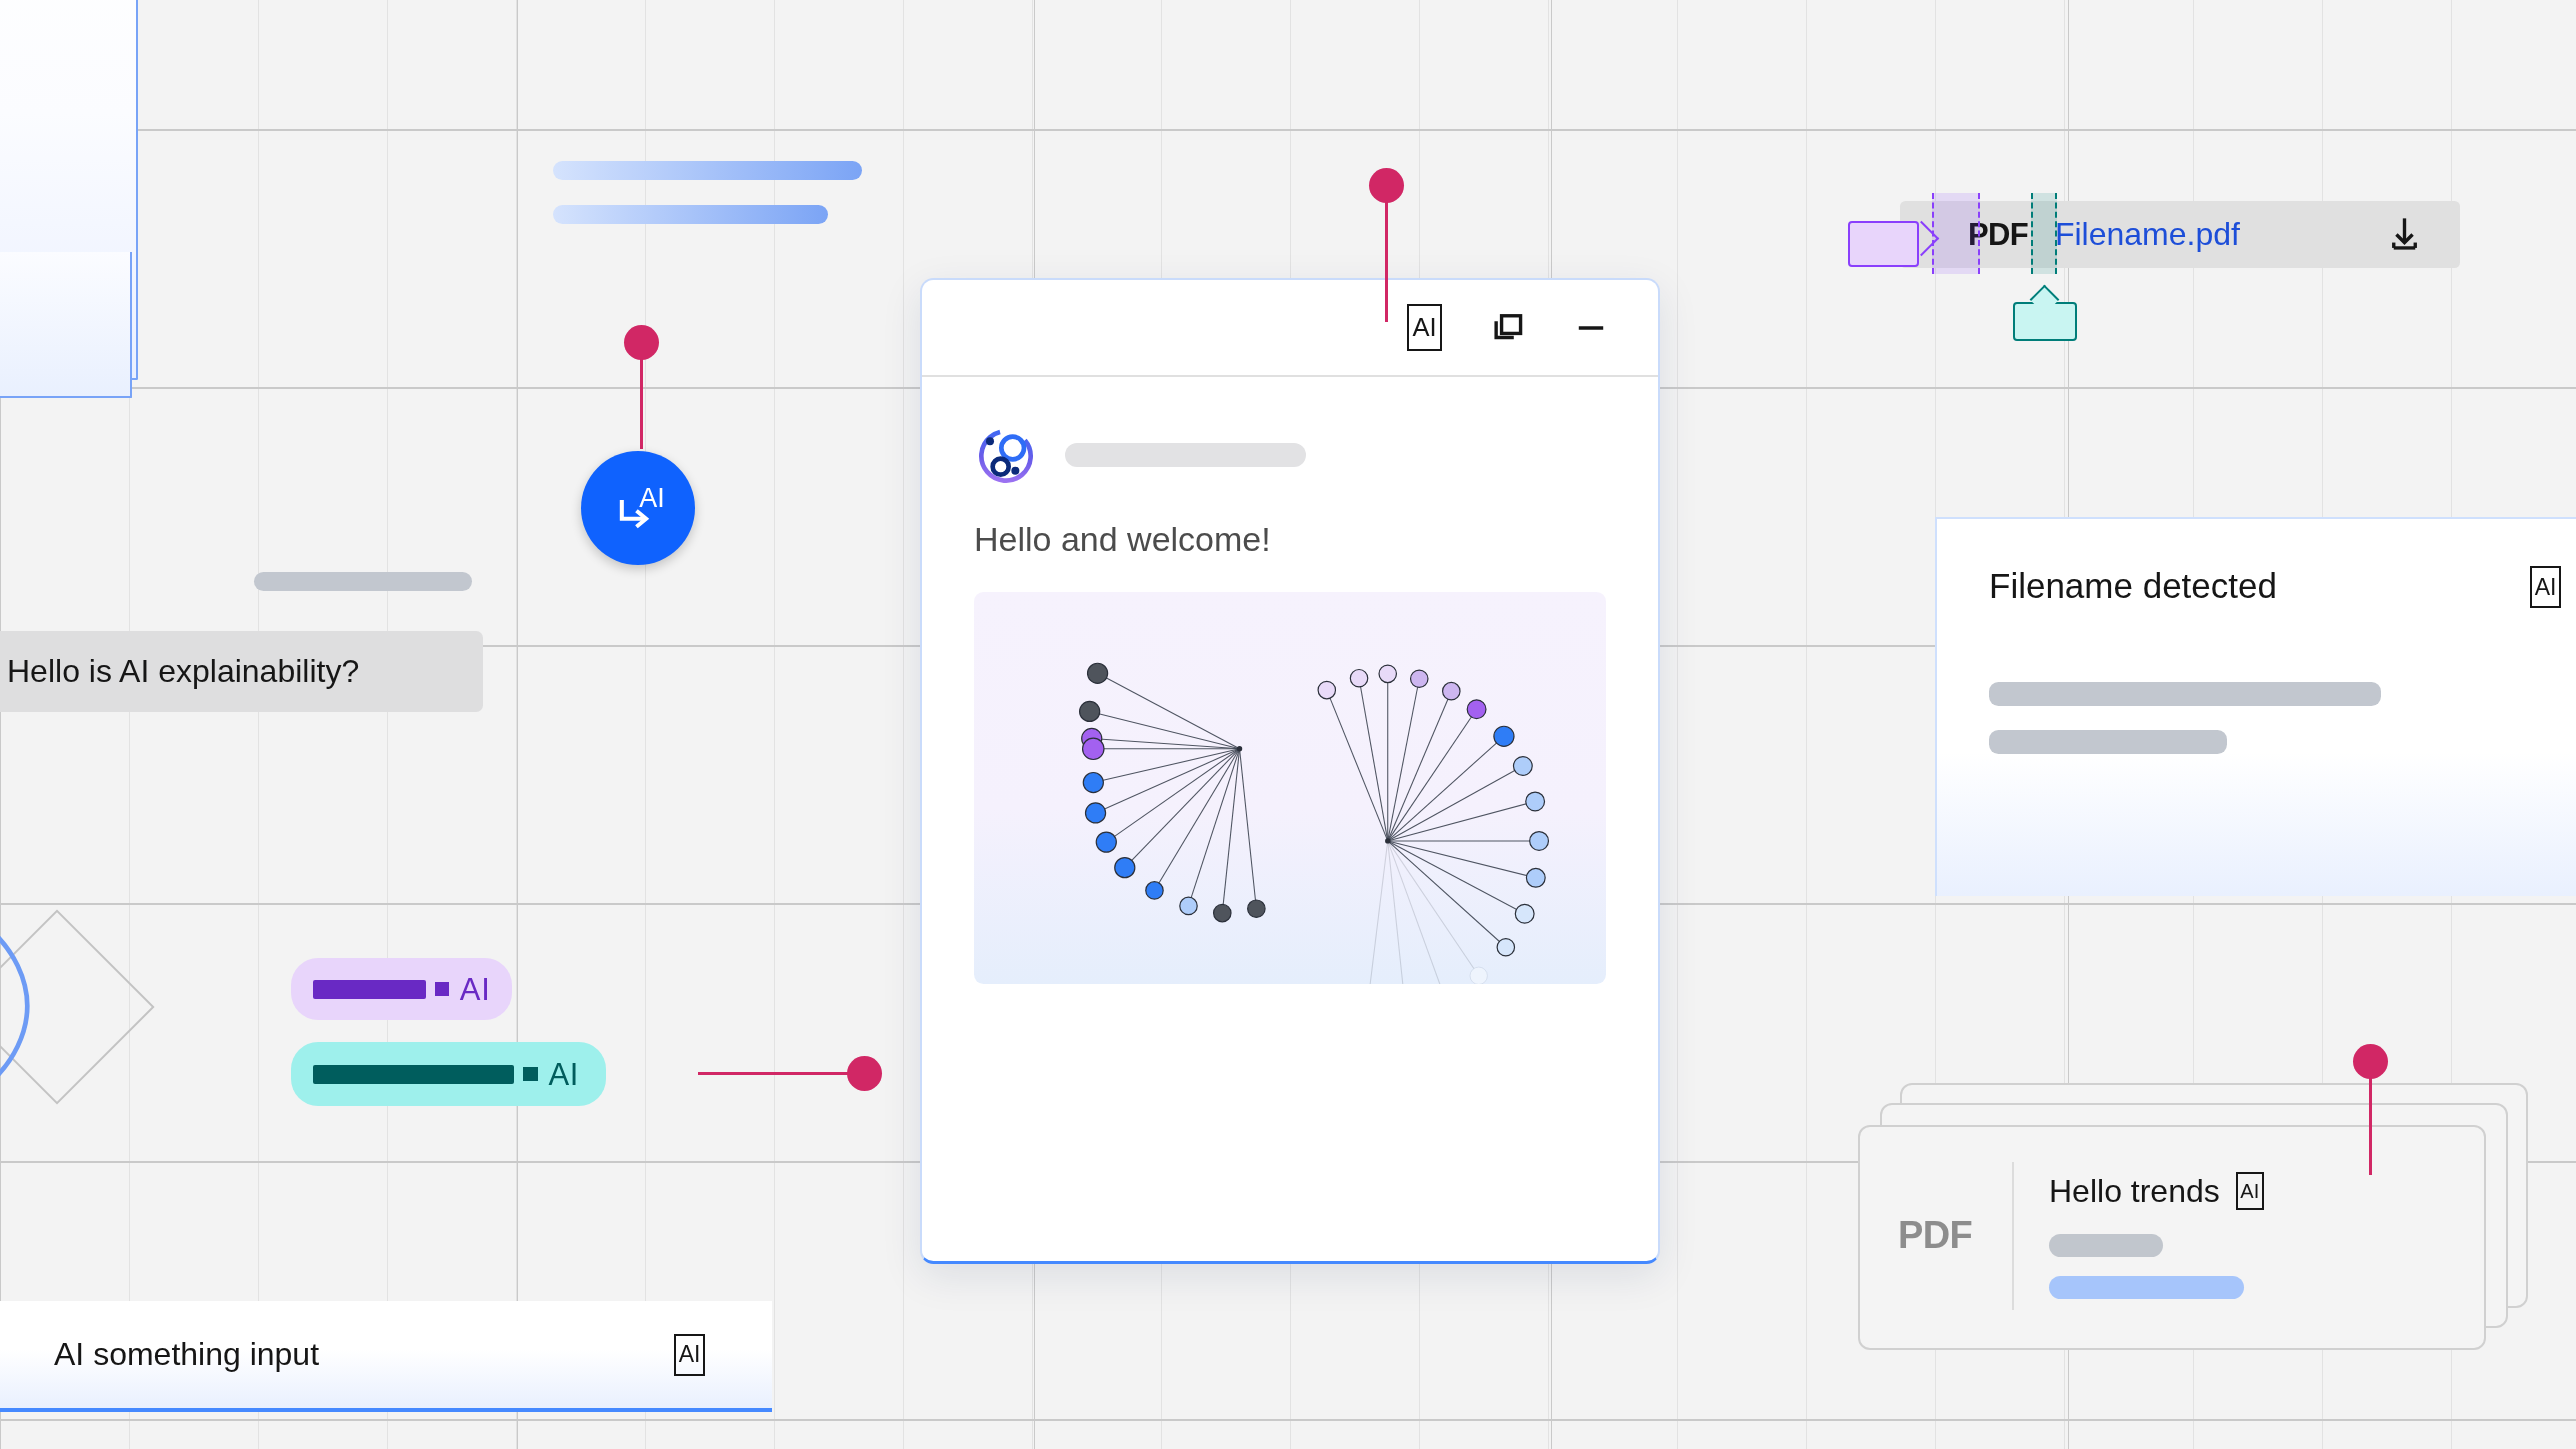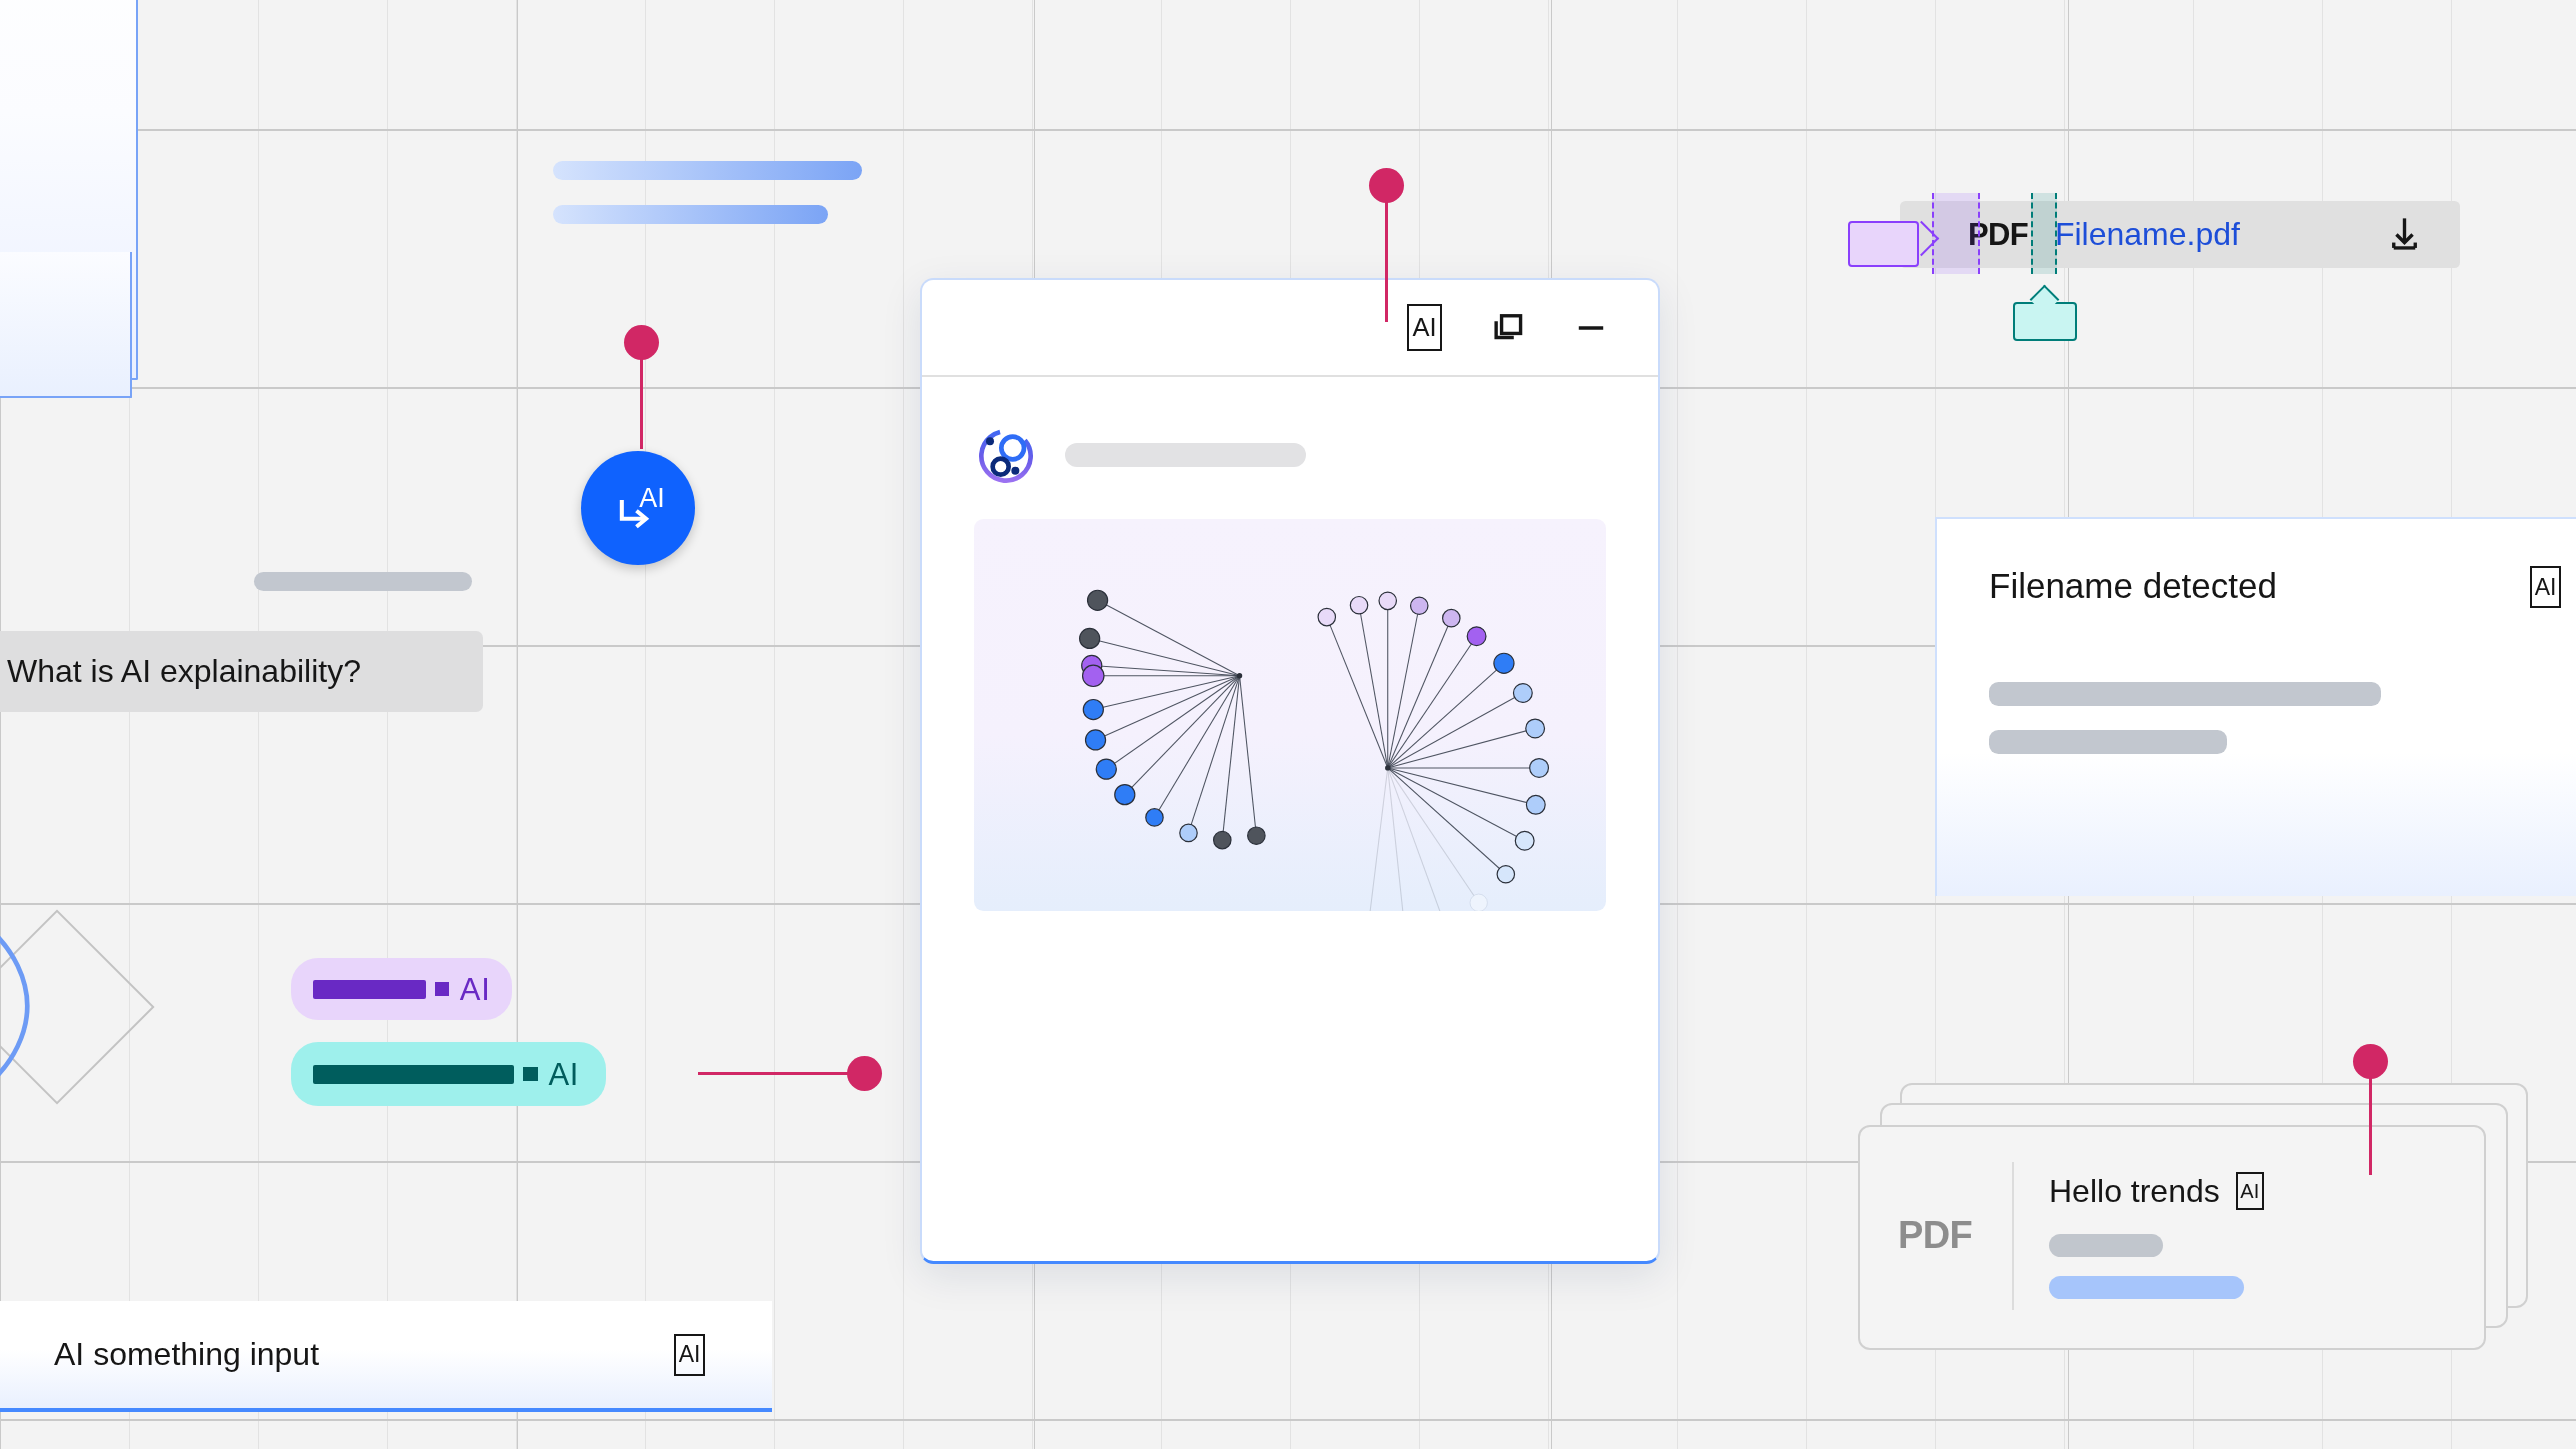--- a/index.html
+++ b/index.html
@@ -225,21 +225,21 @@
 
   <div class="ai-launcher">
     <svg width="62" height="62" viewBox="0 0 92 92" fill="none">
       <text x="48" y="44" font-family="Liberation Sans, sans-serif" font-size="40" fill="#ffffff">AI</text>
       <path d="M22 34 V62 H54" stroke="#ffffff" stroke-width="6" fill="none"></path>
       <path d="M46 52 L58 62 L46 72" stroke="#ffffff" stroke-width="6" fill="none" stroke-linecap="square"></path>
     </svg>
   </div>
 
   <div class="chat-q">
-    <span>What is AI explainability?</span>
+    <span>Hello is AI explainability?</span>
   </div>
 
   <div class="ai-tag tag-purple" style="left:291px;top:958px;width:221px;height:62px;">
     <div class="tbar" style="width:119px;background:#6929c4;"></div>
     <div class="tsq" style="background:#6929c4;"></div>
     <div class="tai" style="color:#6929c4;">AI</div>
   </div>
   <div class="ai-tag tag-teal" style="left:291px;top:1042px;width:315px;height:64px;">
     <div class="tbar" style="width:201px;background:#005d5d;"></div>
     <div class="tsq" style="background:#005d5d;"></div>
@@ -282,20 +282,21 @@
           <circle cx="48" cy="48" r="37" stroke="url(#avg)" stroke-width="7" fill="none" stroke-dasharray="190 60" transform="rotate(-40 48 48)"></circle>
           <circle cx="58" cy="36" r="17" stroke="#2f6df6" stroke-width="7" fill="none"></circle>
           <circle cx="40" cy="64" r="12" stroke="#0b2a7a" stroke-width="7" fill="none"></circle>
           <circle cx="24" cy="26" r="6" fill="#0b2a7a"></circle>
           <circle cx="62" cy="70" r="6" fill="#0b2a7a"></circle>
         </svg>
         <div class="msg-skel"></div>
       </div>
 
       <div class="welcome">
+        <div>Hello and welcome!</div>
       </div>
 
       <div class="viz">
         <svg id="viz-svg" width="100%" height="100%" viewBox="0 0 941 585" preserveAspectRatio="xMidYMid meet">
             <g>
               <line x1="395.21999999999997" y1="234" x2="183.3523103555362" y2="121.3479511517115" stroke="#3d4451" stroke-width="1.6" opacity="0.9"></line>
               <line x1="395.21999999999997" y1="234" x2="171.52317178570038" y2="178.2261165789746" stroke="#3d4451" stroke-width="1.6" opacity="0.9"></line>
               <line x1="395.21999999999997" y1="234" x2="174.62367374579375" y2="218.5744021785928" stroke="#3d4451" stroke-width="1.6" opacity="0.9"></line>
               <line x1="395.21999999999997" y1="234" x2="176.90799999999996" y2="233.99999999999997" stroke="#3d4451" stroke-width="1.6" opacity="0.9"></line>
               <line x1="395.21999999999997" y1="234" x2="177.00202903082825" y2="284.37958822874333" stroke="#3d4451" stroke-width="1.6" opacity="0.9"></line>

